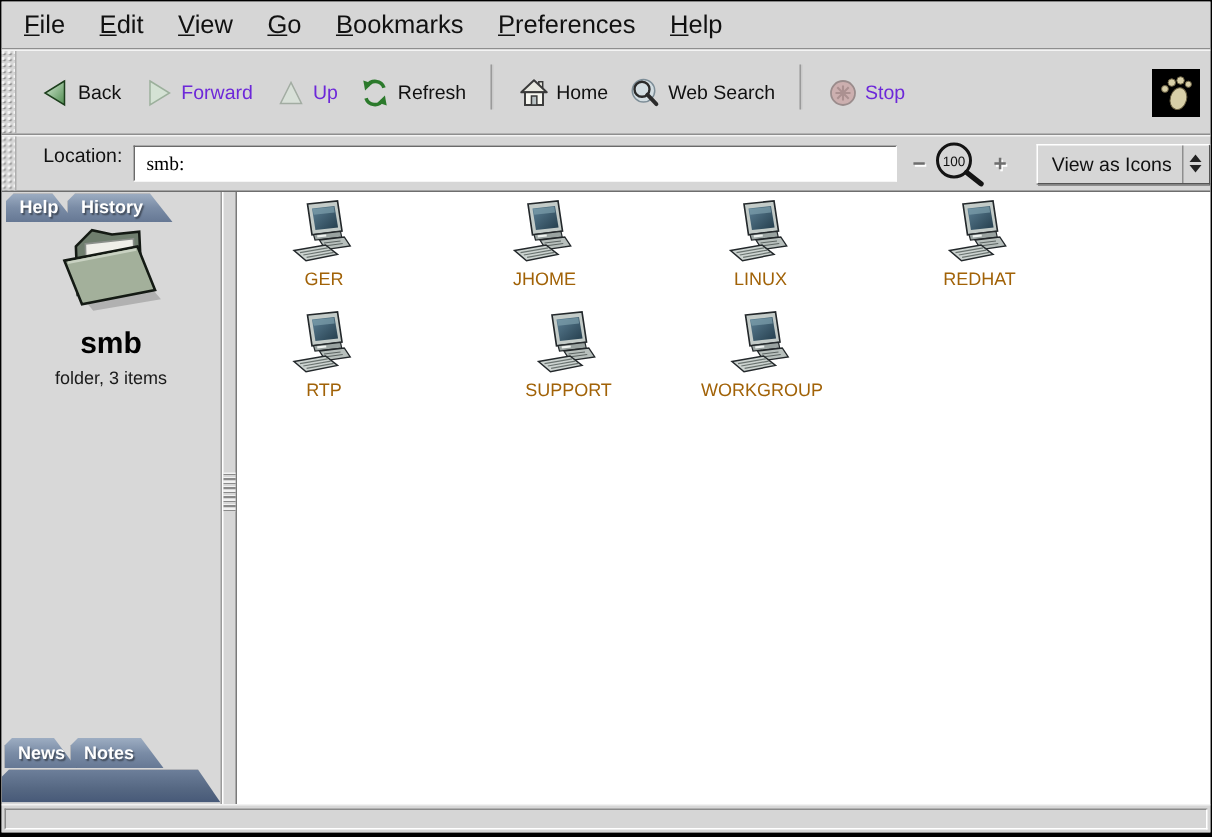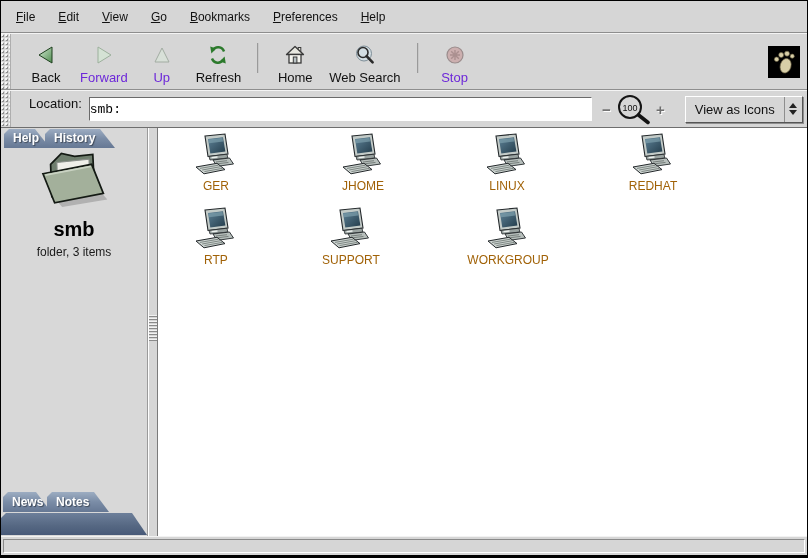--- a/index.html
+++ b/index.html
@@ -7,44 +7,44 @@
     width:806px;height:554px;
     border:1px solid #000;border-bottom:3px solid #000;
     background:#d6d6d6;
     font-family:"Liberation Sans", sans-serif;
     display:flex;flex-direction:column;
     position:relative;overflow:hidden;
   }
   
   .menubar{height:31px;flex:0 0 auto;display:flex;align-items:center;
     padding-left:12px;gap:17px;border-bottom:1px solid #8e8e8e;background:#d6d6d6;}
-  .menu-item{font-size:12px;color:#111;padding:2px 3px;cursor:default;white-space:nowrap;}
+  .menu-item{font-size:17px;color:#111;padding:2px 3px;cursor:default;white-space:nowrap;}
   .mn{text-decoration:underline;}
   
   .toolbar{height:55px;flex:0 0 auto;display:flex;align-items:center;
     border-top:1px solid #f4f4f4;border-bottom:1px solid #8e8e8e;position:relative;background:#d6d6d6;}
   .grip{width:9px;align-self:stretch;margin-right:8px;border-right:1px solid #aeaeae;
     background-image:
       radial-gradient(circle at 1px 1px,#f6f6f6 0.9px,transparent 1.1px),
       radial-gradient(circle at 2px 2px,#8f8f8f 0.9px,transparent 1.1px);
     background-size:4px 4px;}
-  .tbtn{display:flex;flex-direction:column;align-items:center;justify-content:flex-end;
+  .tbtn{display:flex;flex-direction:row;align-items:center;justify-content:flex-end;
     min-width:40px;height:46px;padding:2px 7px;gap:4px;}
   .tlabel{font-size:13px;color:#111;white-space:nowrap;}
   .tbtn.disabled .tlabel{color:#6d28d9;}
   .ticon{width:22px;height:22px;display:block;}
   .tsep{width:1px;height:30px;background:#c9c9c9;border-left:1px solid #9a9a9a;margin:0 9px 8px 9px;}
   .throbber{position:absolute;right:7px;top:50%;transform:translateY(-50%);
     width:32px;height:32px;background:#000;display:flex;align-items:center;justify-content:center;}
   
   .locationbar{height:36px;flex:0 0 auto;display:flex;align-items:center;
     border-top:1px solid #f4f4f4;border-bottom:1px solid #6e6e6e;background:#d6d6d6;}
   .loc-label{font-size:13px;color:#111;margin:0 7px 11px 10px;white-space:nowrap;}
   .loc-input{width:501px;height:20px;border:1px solid;border-color:#6a6a6a #ffffff #ffffff #6a6a6a;
-    background:#fff;font-family:Liberation Mono, monospace;font-size:13px;padding:1px 0;outline:none;}
+    background:#fff;font-family:Liberation Serif, serif;font-size:13px;padding:1px 8px;outline:none;}
   .zoomctl{display:flex;align-items:center;margin-left:8px;gap:2px;}
   .zbtn{font-size:15px;font-weight:bold;color:#6e6e6e;text-shadow:1px 1px 0 #fff;width:13px;text-align:center;line-height:13px;}
   .combo{margin-left:18px;width:116px;height:25px;background:#d6d6d6;
     border:1px solid;border-color:#ffffff #555 #555 #ffffff;box-shadow:1px 1px 0 #8e8e8e;
     display:flex;align-items:center;}
   .combo-label{flex:1;font-size:13px;color:#111;padding-left:9px;white-space:nowrap;}
   .combo-arrows{width:17px;align-self:stretch;border-left:1px solid #8e8e8e;
     display:flex;flex-direction:column;align-items:center;justify-content:center;gap:2px;}
   .arr-up{width:0;height:0;border-left:4px solid transparent;border-right:4px solid transparent;border-bottom:5px solid #222;}
   .arr-dn{width:0;height:0;border-left:4px solid transparent;border-right:4px solid transparent;border-top:5px solid #222;}
@@ -281,21 +281,21 @@
             <use href="#sym-computer"></use>
           </svg>
         <div class="clabel">REDHAT</div>
       </div>
       <div class="cell" style="left:3px;top:78px;">
         <svg class="comp">
             <use href="#sym-computer"></use>
           </svg>
         <div class="clabel">RTP</div>
       </div>
-      <div class="cell" style="left:138px;top:78px;">
+      <div class="cell" style="left:166px;top:78px;">
         <svg class="comp">
             <use href="#sym-computer"></use>
           </svg>
         <div class="clabel">SUPPORT</div>
       </div>
       <div class="cell" style="left:295px;top:78px;">
         <svg class="comp">
             <use href="#sym-computer"></use>
           </svg>
         <div class="clabel">WORKGROUP</div>

